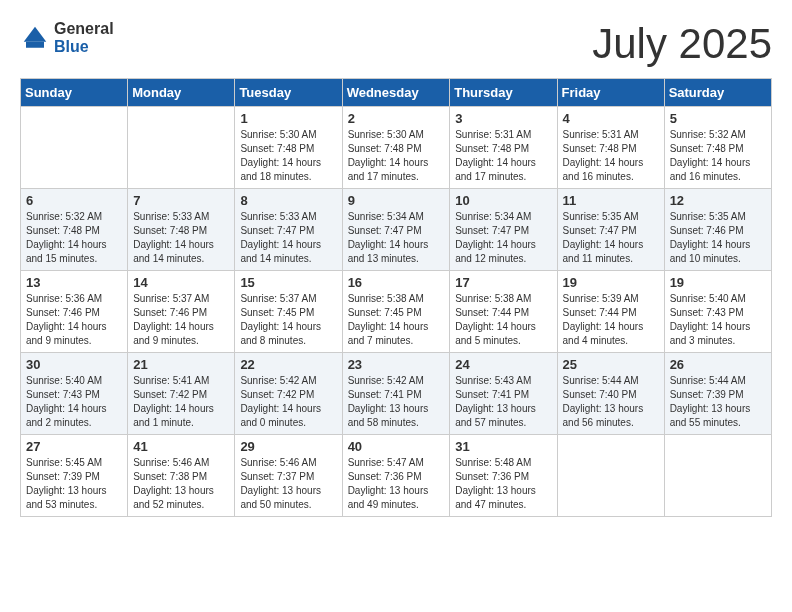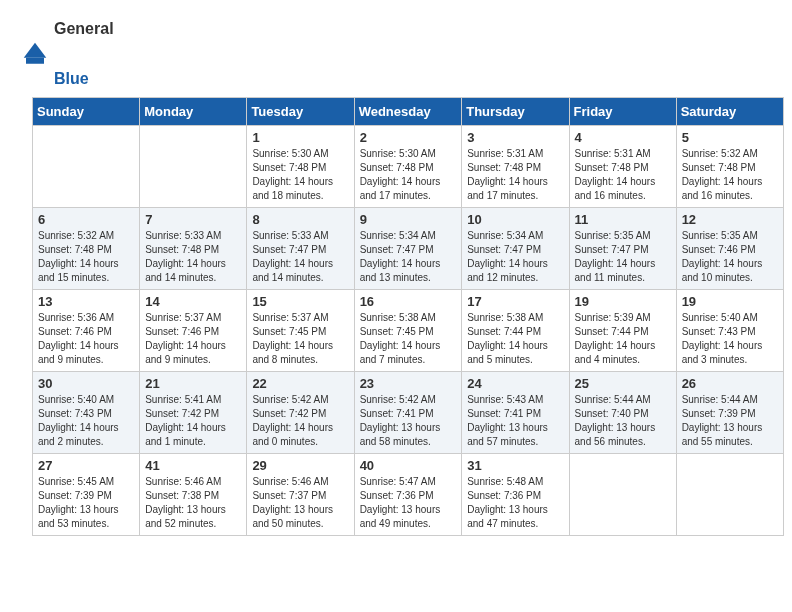--- a/index.html
+++ b/index.html
@@ -18,21 +18,20 @@
     }
     .logo {
       display: flex;
       align-items: center;
       gap: 4px;
     }
     .logo-text {
       display: flex;
       flex-direction: column;
       line-height: 1.1;
-      gap: 32px;
     }
     .logo-general {
       font-size: 16px;
       font-weight: bold;
       color: #333;
     }
     .logo-blue {
       font-size: 16px;
       font-weight: bold;
       color: #1a5fa8;
@@ -49,21 +48,20 @@
       color: #333;
       font-weight: normal;
     }
     .location-title {
       font-size: 16px;
       color: #555;
     }
     .calendar {
       width: 100%;
       border-collapse: collapse;
-      margin-left: 12px;
     }
     .calendar th {
       background: #1a5fa8;
       color: #fff;
       padding: 6px 4px;
       font-size: 13px;
       text-align: left;
       border: 1px solid #ccc;
     }
     .calendar td {
@@ -104,20 +102,21 @@
     <svg class="logo-icon" viewBox="0 0 40 40">
       <polygon points="20,5 35,25 5,25" fill="#1a5fa8"></polygon>
       <rect x="8" y="25" width="24" height="8" fill="#1a5fa8"></rect>
     </svg>
     <div class="logo-text">
       <span class="logo-general">General</span>
       <span class="logo-blue">Blue</span>
     </div>
   </div>
   <div class="title-area">
+    <div class="month-title">July 2025</div>
   </div>
 </div>
 
 <table class="calendar">
   <thead>
     <tr>
     <th>Sunday</th>
         <th>Monday</th>
         <th>Tuesday</th>
         <th>Wednesday</th>

